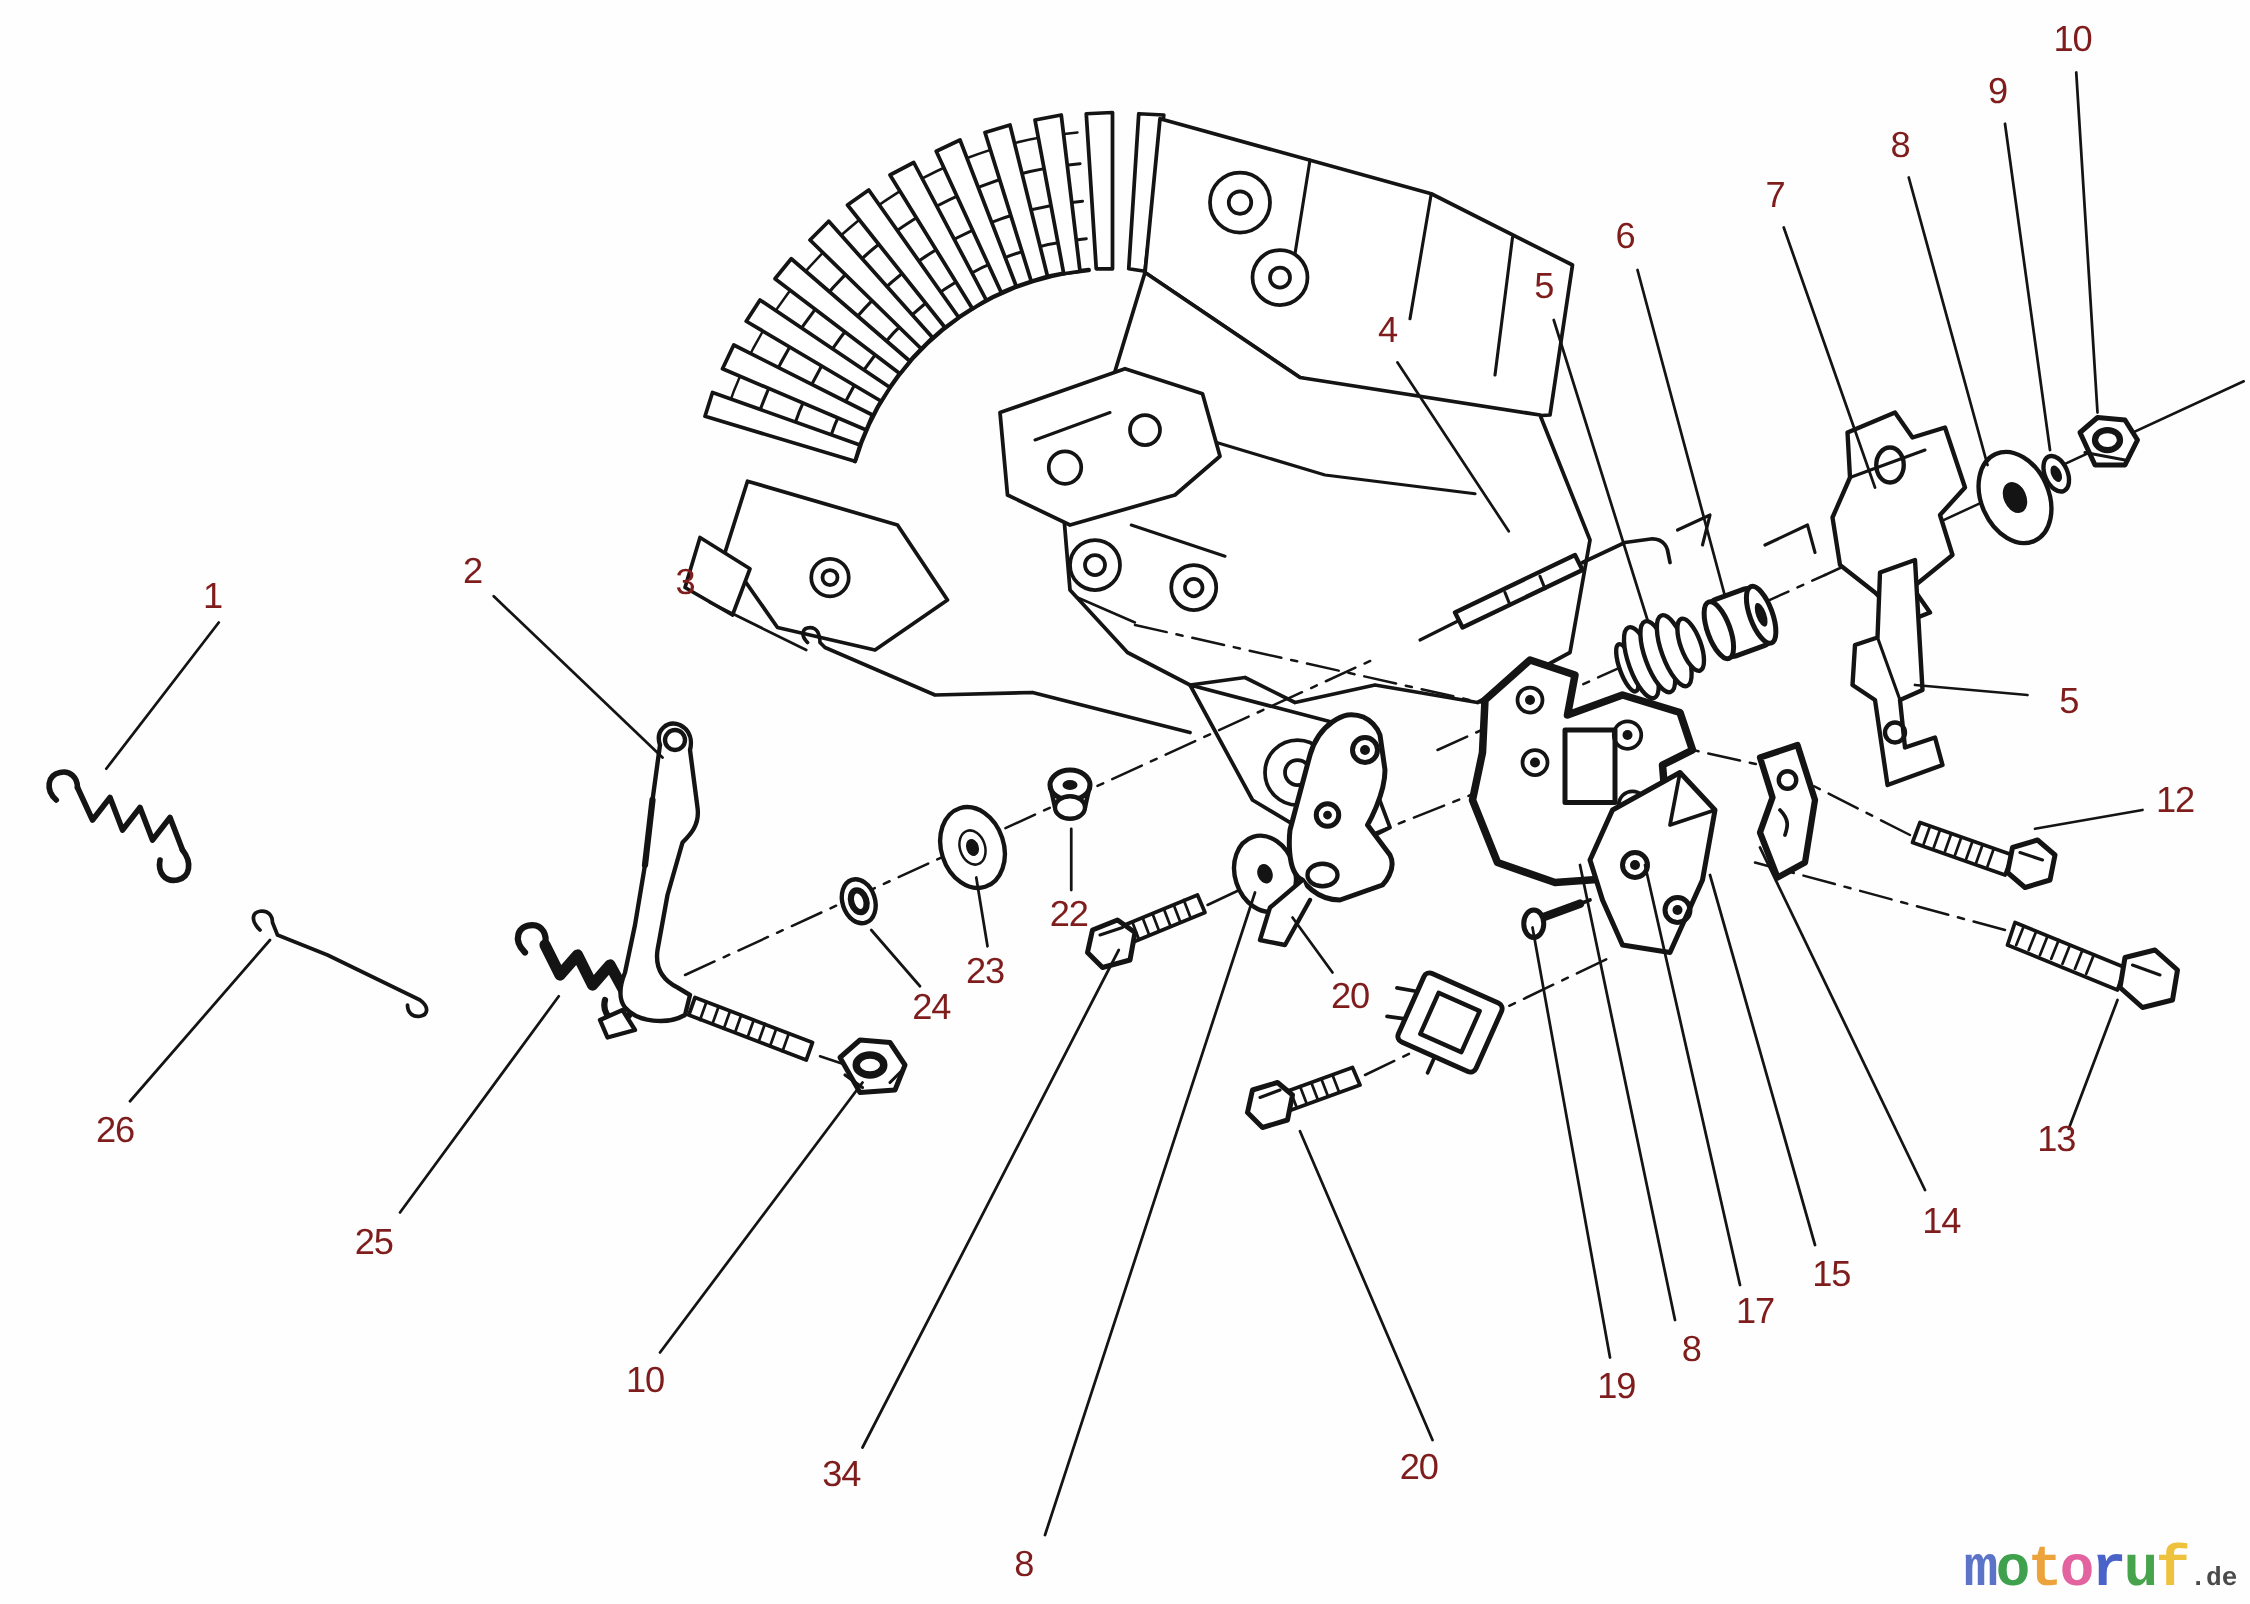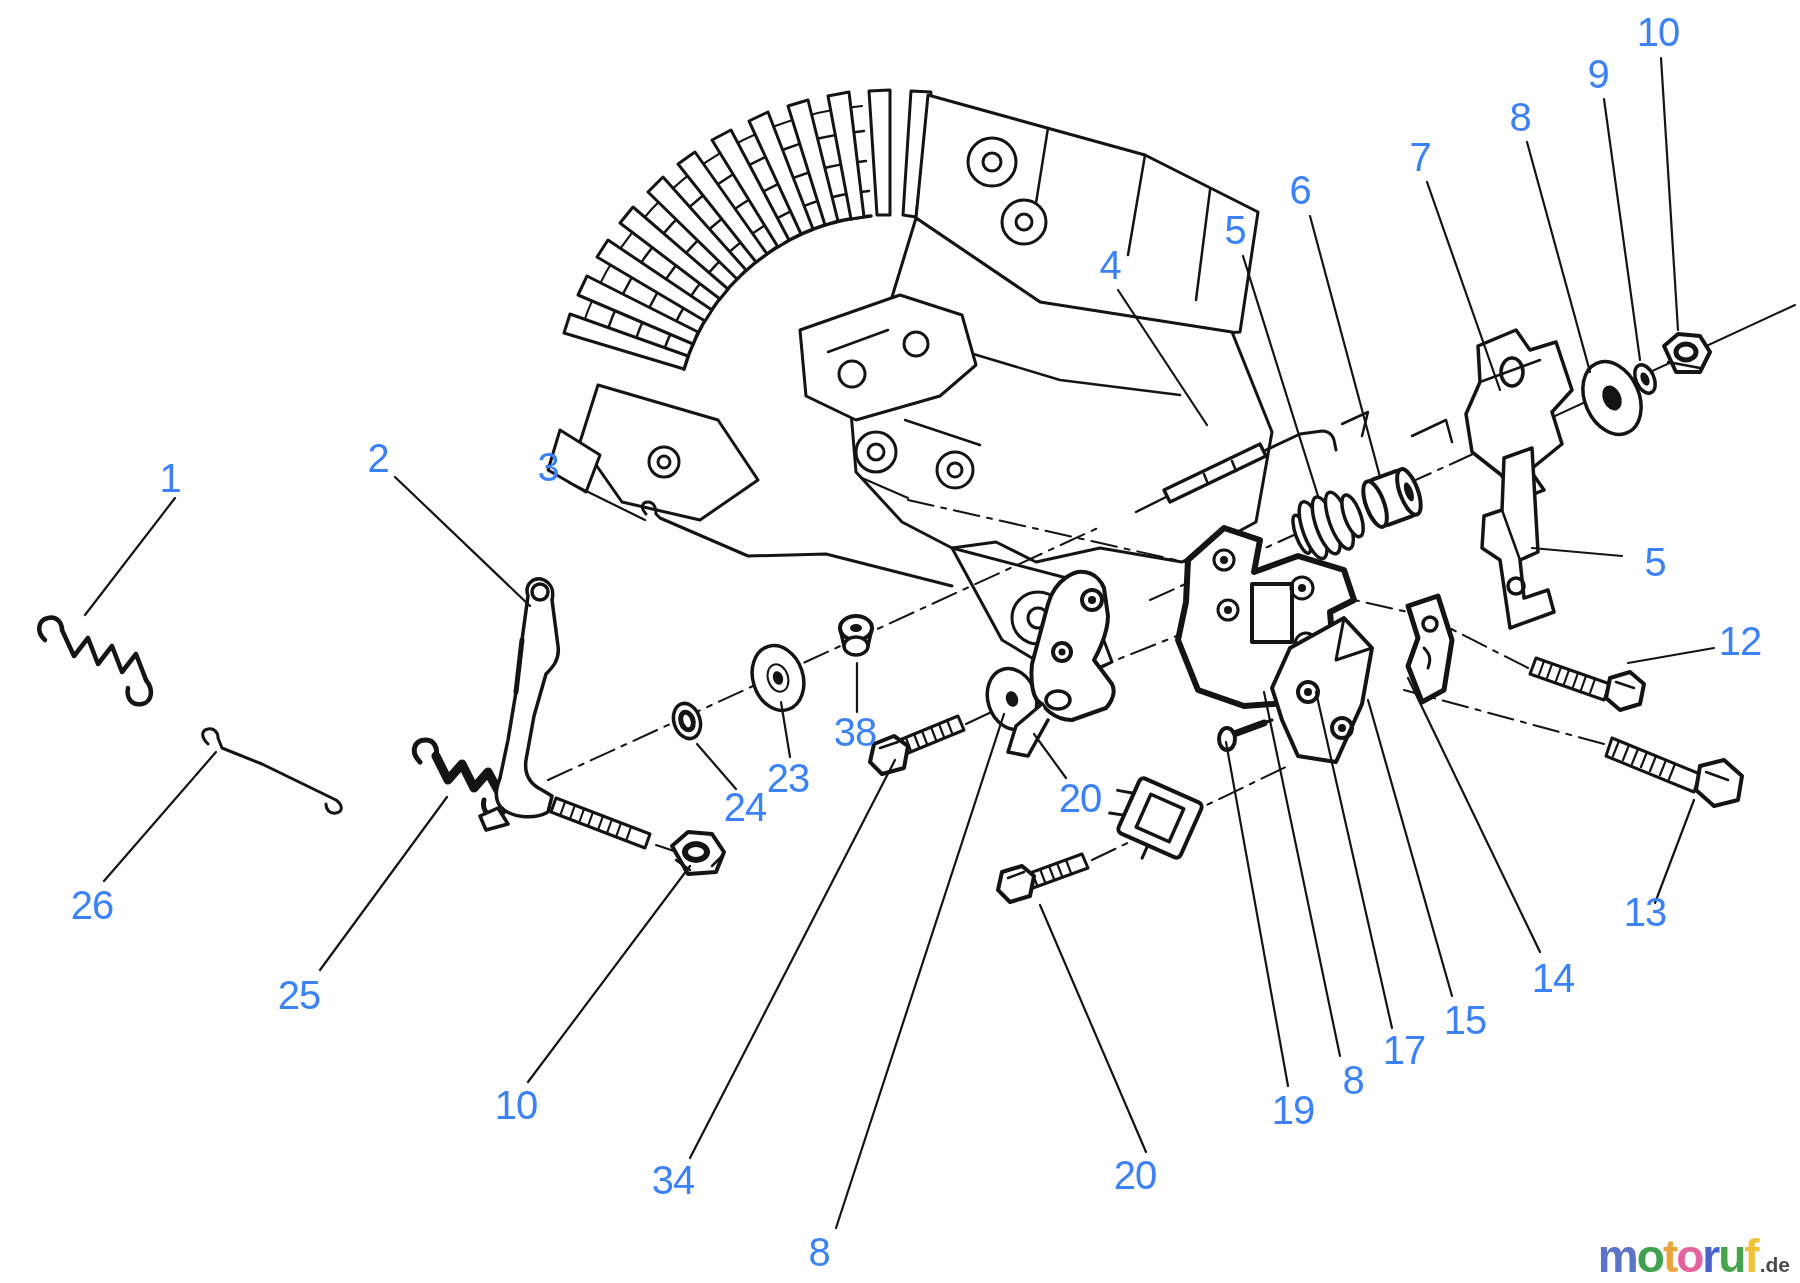--- a/index.html
+++ b/index.html
@@ -1,21 +1,21 @@
 <!DOCTYPE html>
 <html><head>
 <meta charset="utf-8">
 <style>
   html,body{margin:0;padding:0;background:#fff;}
   #canvas{position:relative;width:1800px;height:1283px;background:#fefefe;overflow:hidden;
           font-family:"Liberation Sans", sans-serif;}
   #art{position:absolute;left:0;top:0;width:100%;height:100%;}
-  .lbl{position:absolute;transform:translate(-50%,-50%);font-size:40px;color:#3b82f6;
+  .lbl{position:absolute;transform:translate(-50%,-50%);font-size:29px;color:#7f1d1d;
        letter-spacing:-1px;line-height:1;user-select:none;}
-  #watermark{position:absolute;right:10px;bottom:4px;font-family:Liberation Sans, sans-serif;
+  #watermark{position:absolute;right:10px;bottom:4px;font-family:Liberation Mono, monospace;
              font-weight:bold;font-size:46px;line-height:1;letter-spacing:-2px;}
   #watermark .suffix{font-size:21px;font-weight:bold;letter-spacing:0;margin-left:2px;}
   svg *{vector-effect:none;}
 </style>
 </head>
 <body>
 
 <div id="canvas">
 
 <svg id="art" viewBox="0 0 1800 1283" fill="none" stroke="#141414" stroke-width="3" stroke-linecap="round" stroke-linejoin="round">
@@ -334,21 +334,21 @@
   <div class="lbl" style="left:1553px;top:978px">14</div>
   <div class="lbl" style="left:1465px;top:1020px">15</div>
   <div class="lbl" style="left:1404px;top:1050px">17</div>
   <div class="lbl" style="left:1353px;top:1080px">8</div>
   <div class="lbl" style="left:1293px;top:1110px">19</div>
   <div class="lbl" style="left:1135px;top:1175px">20</div>
   <div class="lbl" style="left:1080px;top:798px">20</div>
   <div class="lbl" style="left:673px;top:1180px">34</div>
   <div class="lbl" style="left:819px;top:1252px">8</div>
   <div class="lbl" style="left:516px;top:1105px">10</div>
-  <div class="lbl" style="left:855px;top:732px">38</div>
+  <div class="lbl" style="left:855px;top:732px">22</div>
   <div class="lbl" style="left:788px;top:778px">23</div>
   <div class="lbl" style="left:745px;top:807px">24</div>
   <div class="lbl" style="left:299px;top:995px">25</div>
   <div class="lbl" style="left:92px;top:905px">26</div>
 
   <div id="watermark">
     <span><span style="color: rgb(91, 116, 200);">m</span><span style="color: rgb(63, 161, 77);">o</span><span style="color: rgb(237, 163, 59);">t</span><span style="color: rgb(226, 99, 159);">o</span><span style="color: rgb(74, 99, 200);">r</span><span style="color: rgb(72, 164, 76);">u</span><span style="color: rgb(238, 194, 61);">f</span></span><span class="suffix" style="color: rgb(74, 74, 74);">.de</span>
   </div>
 
 </div>

